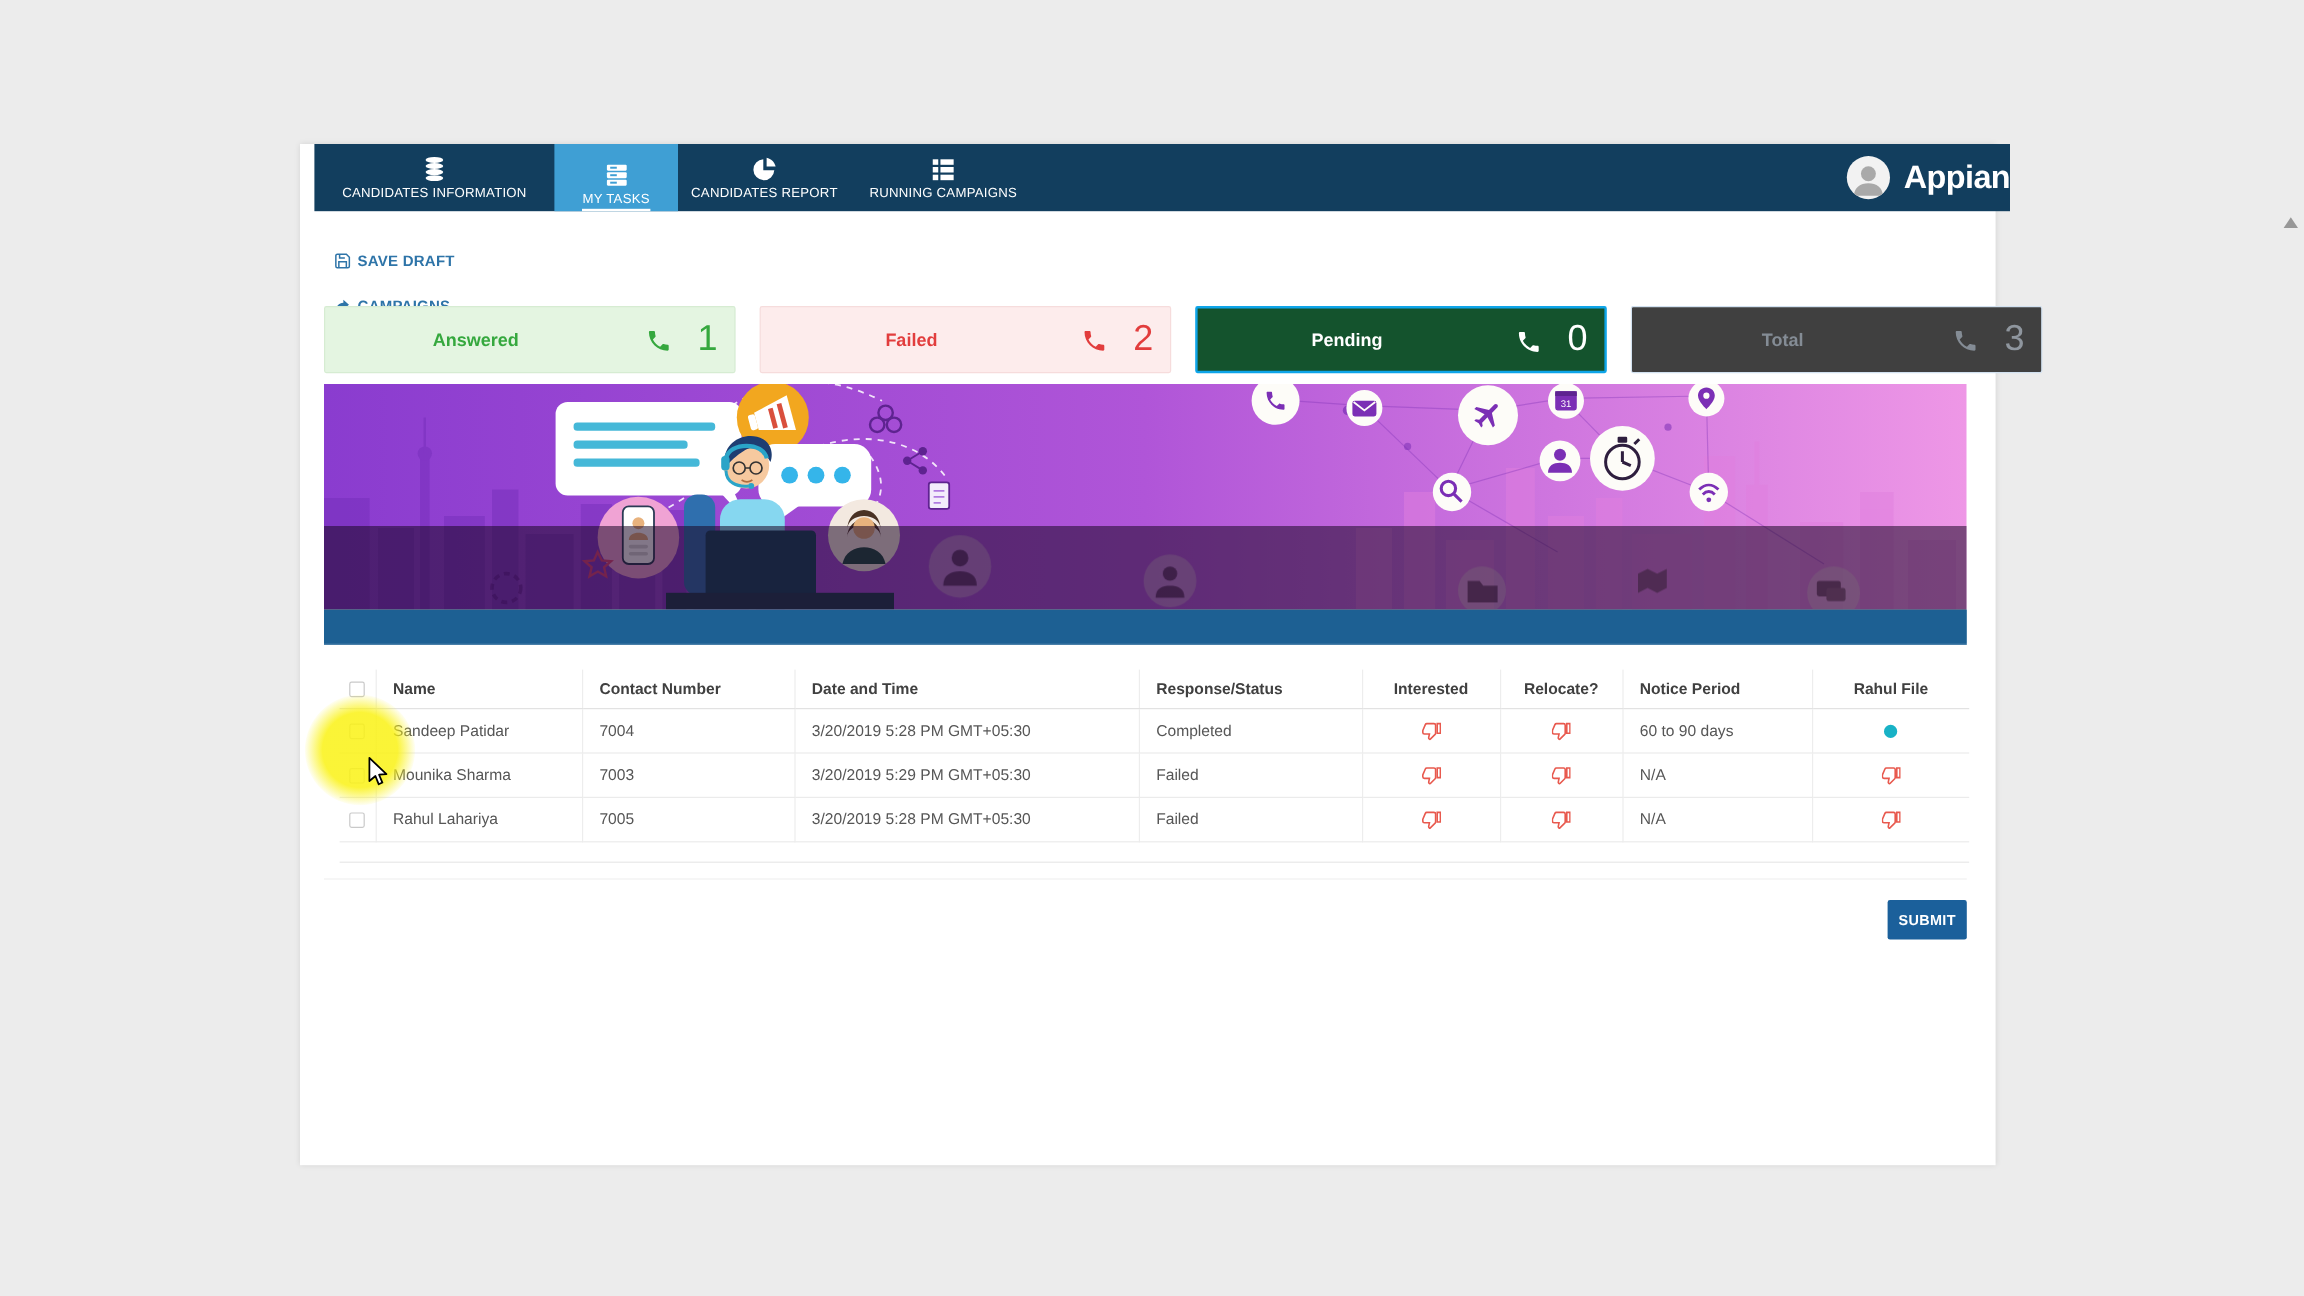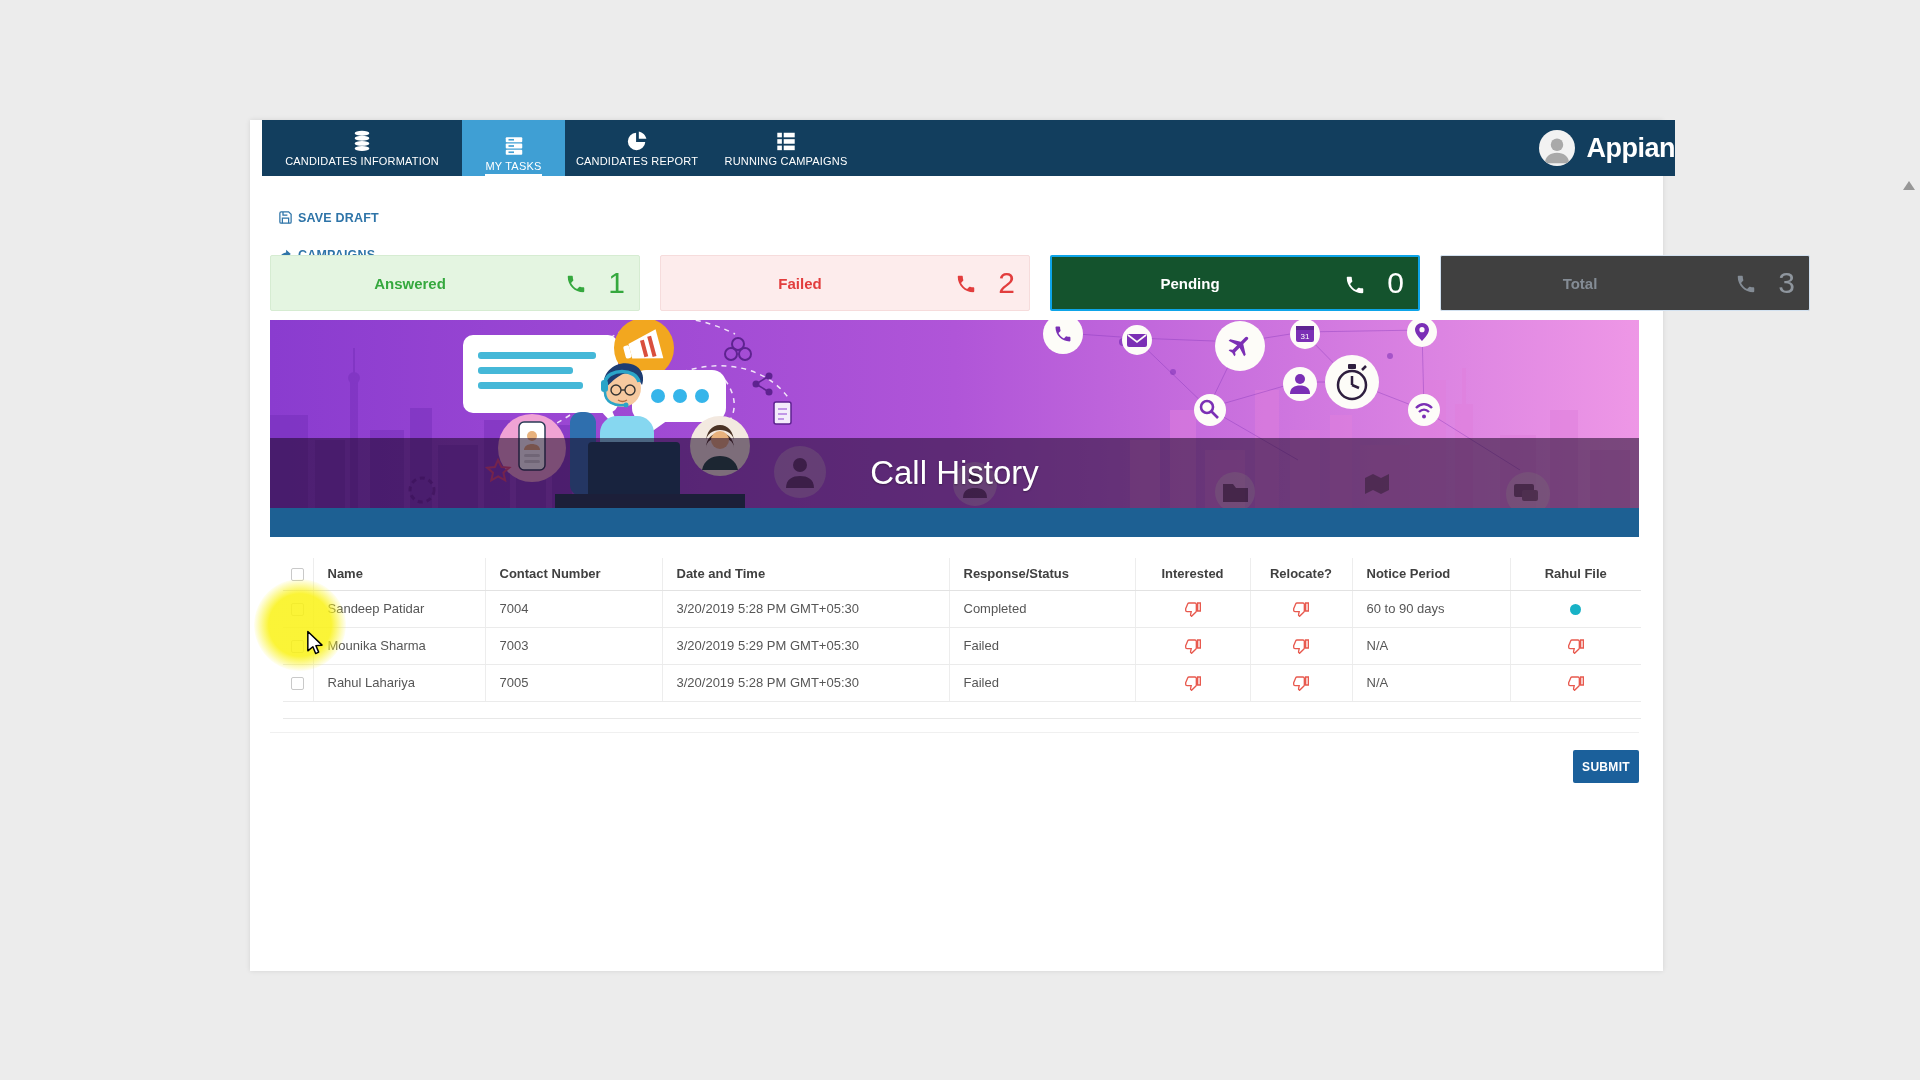--- a/index.html
+++ b/index.html
@@ -29,21 +29,21 @@
   .brand { color:#ffffff; font-size:27px; font-weight:600; letter-spacing:-.5px; }
 
   
   .toolbar { position:absolute; left:28px; top:90px; display:flex; gap:22px;flex-direction:column; }
   .tool-link { display:flex; align-items:center; gap:5px; color:#2e74a8; font-size:12.5px;
                font-weight:600; letter-spacing:.2px; cursor:pointer; }
   .tool-link svg { width:15px; height:15px; }
 
   
   .stats { position:absolute; left:20px; top:135px; display:flex; gap:20px; }
-  .stat-card { position:relative; width:370px; height:56px; border-radius:2px; }
+  .stat-card { position:relative; width:343px; height:56px; border-radius:2px; }
   .stat-card.answered { background:#e4f5e1; border:1px solid #d6ecd2; color:#35a83e; }
   .stat-card.failed   { background:#fdecec; border:1px solid #f6dcdc; color:#e23d3d; }
   .stat-card.pending  { background:#14532d; border:2px solid #0ea5e9; color:#ffffff;text-decoration:underline; }
   .stat-card.total    { background:#404040; border:1px solid #d2e1f0; color:#848c95;text-align:center; }
   .stat-label { position:absolute; left:0; right:90px; top:0; bottom:0;
                 display:flex; align-items:center; justify-content:center;
                 font-size:15px; font-weight:700; }
   .stat-icon { position:absolute; right:52px; top:17px; width:22px; height:22px; }
   .stat-count { position:absolute; right:14px; top:50%; transform:translateY(-50%);
                 font-size:30px; font-weight:300; }
@@ -419,21 +419,20 @@
           <g fill="#2e2a20">
               <path d="M1095 158l8-4 8 4 8-4v16l-8 4-8-4-8 4z" opacity="0.8"></path>
             </g>
           <circle cx="1258" cy="174" r="22" fill="#efe9d8" opacity="0.6"></circle>
           <rect x="1244" y="164" width="20" height="13" rx="2" fill="#2e2a20"></rect>
             <rect x="1252" y="170" width="16" height="11" rx="2" fill="#4a4436"></rect>
         </g>
 
         <rect y="118" width="1369" height="70" fill="rgba(28,8,38,0.55)"></rect>
       </svg>
-      <div class="banner-title">Call History</div>
     </div>
 
     <div class="blue-bar"></div>
 
     <table class="grid">
       <colgroup>
         <col style="width:30px">
           <col style="width:172px">
           <col style="width:177px">
           <col style="width:287px">

